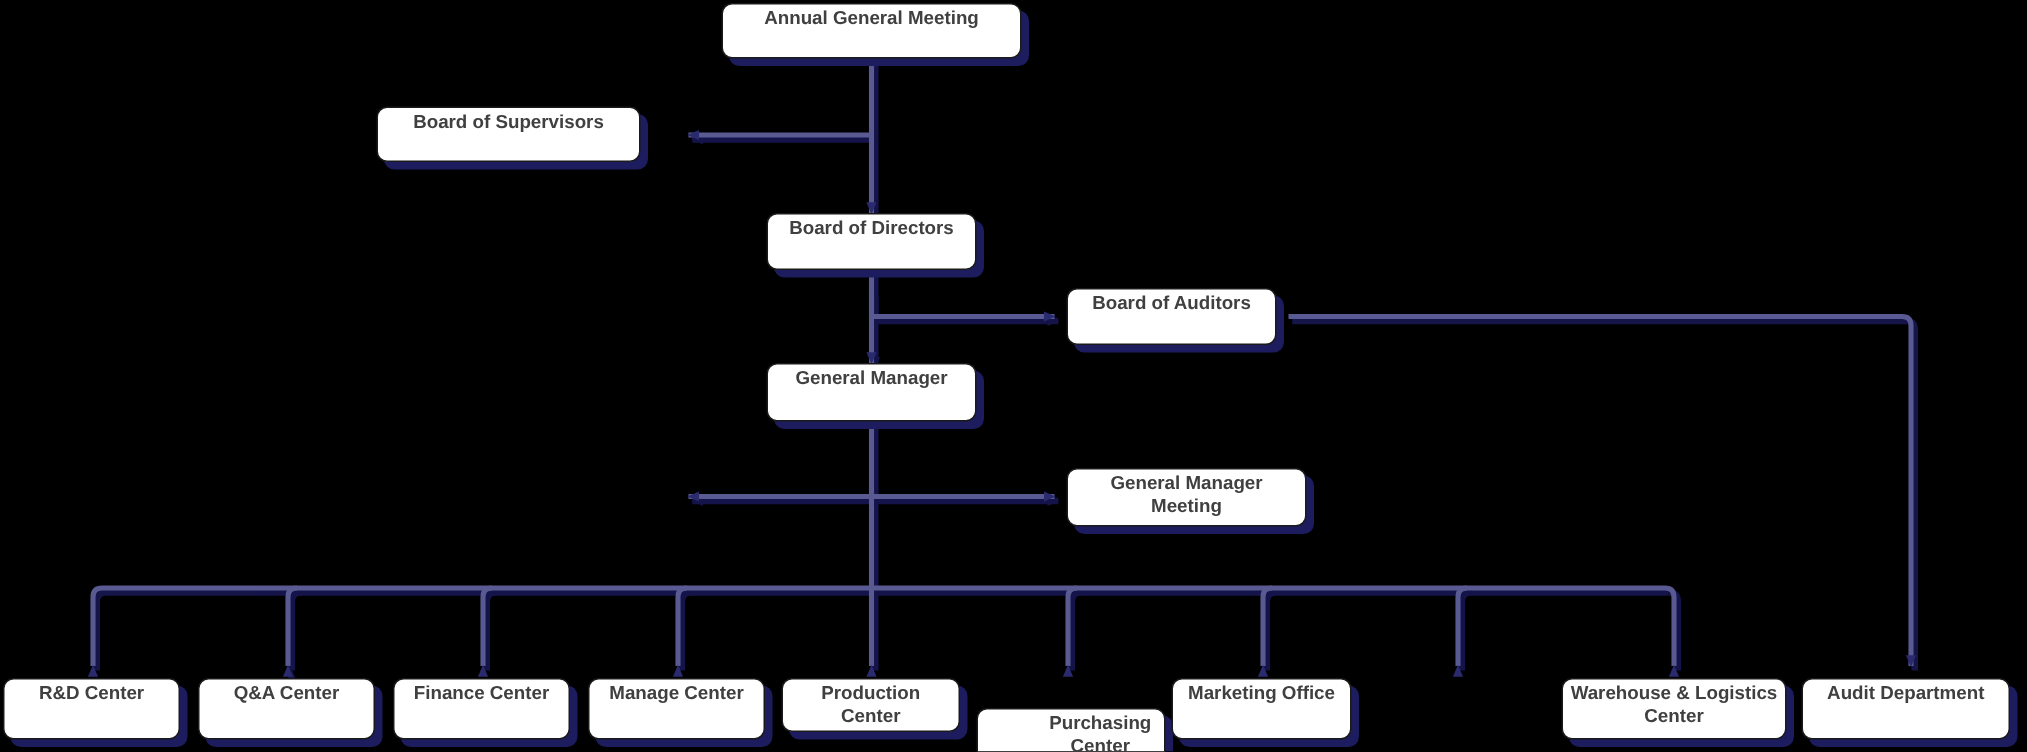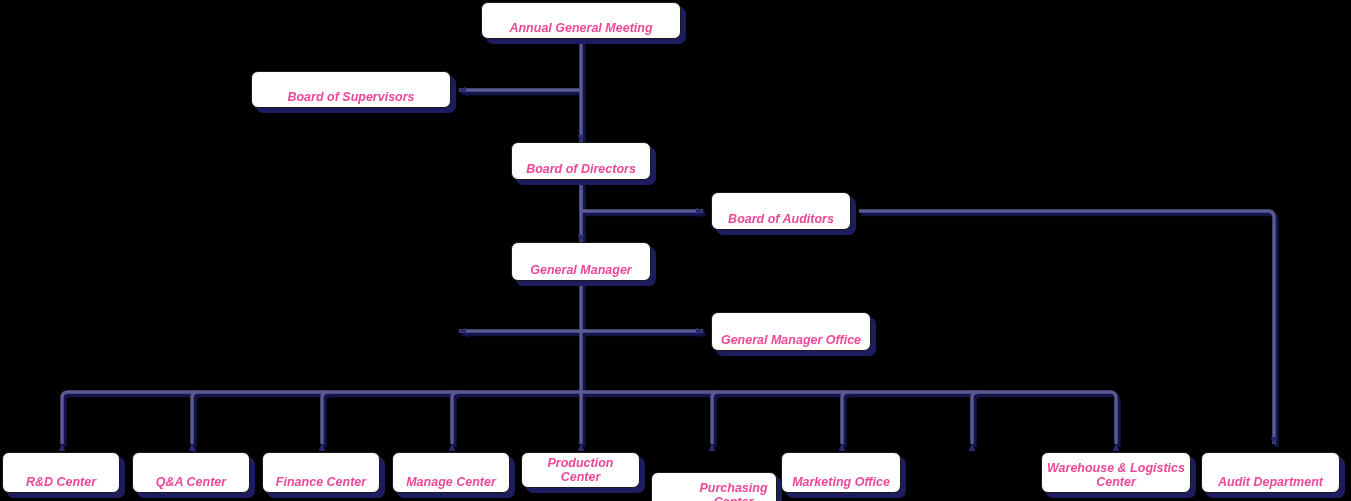--- a/index.html
+++ b/index.html
@@ -25,31 +25,30 @@
     height: 501px;
   }
   .node {
     position: absolute;
     box-sizing: border-box;
     background: #ffffff;
     border: 1px solid #1a1a1a;
     border-radius: 7px;
     box-shadow: 5px 5px 0 0 #1c1c5e;
     display: flex;
-    align-items: flex-end;
+    align-items: flex-start;
     justify-content: center;
     text-align: center;
-    color: #ec4899;
+    color: #404040;
     font-size: 12.5px;
     font-weight: bold;
     font-family: "Liberation Sans", sans-serif;
     line-height: 1.18;
     padding: 2px 5px;
     z-index: 5;
-    font-style: italic;
   }
 </style>
 </head>
 <body>
 
 <div id="chart-root">
 
   <svg id="edge-layer" viewBox="0 0 1351 501" width="1351" height="501" xmlns="http://www.w3.org/2000/svg">
     <defs>
       <marker id="arw" markerWidth="9" markerHeight="9" refX="7.2" refY="4" orient="auto" markerUnits="userSpaceOnUse">
@@ -129,39 +128,39 @@
       <path d="M972,444 L972,398 Q972,392 978,392" marker-start="url(#arw)"></path>
       <path d="M1116,444 L1116,398 Q1116,392 1110,392" marker-start="url(#arw)"></path>
       <path d="M859,211 L1268,211 Q1274,211 1274,217 L1274,444" marker-end="url(#arw)"></path>
     </g>
   </svg>
 
   <div class="node" style="left:481px;top:2px;width:200px;height:37px;">
     <span>Annual General Meeting</span>
   </div>
 
-  <div class="node" style="left:251px;top:71px;width:200px;height:37px;">
+  <div class="node" style="left:251px;top:71px;width:176px;height:37px;">
     <span>Board of Supervisors</span>
   </div>
 
   <div class="node" style="left:511px;top:142px;width:140px;height:38px;">
     <span>Board of Directors</span>
   </div>
 
   <div class="node" style="left:711px;top:192px;width:140px;height:38px;">
     <span>Board of Auditors</span>
   </div>
 
   <div class="node" style="left:511px;top:242px;width:140px;height:39px;">
     <span>General Manager</span>
   </div>
 
 
   <div class="node" style="left:711px;top:312px;width:160px;height:39px;">
-    <span>General Manager Office</span>
+    <span>General Manager Meeting</span>
   </div>
 
   <div class="node" style="left:2px;top:452px;width:118px;height:41px;">
     <span>R&amp;D Center</span>
   </div>
 
   <div class="node" style="left:132px;top:452px;width:118px;height:41px;">
     <span>Q&amp;A Center</span>
   </div>
 

